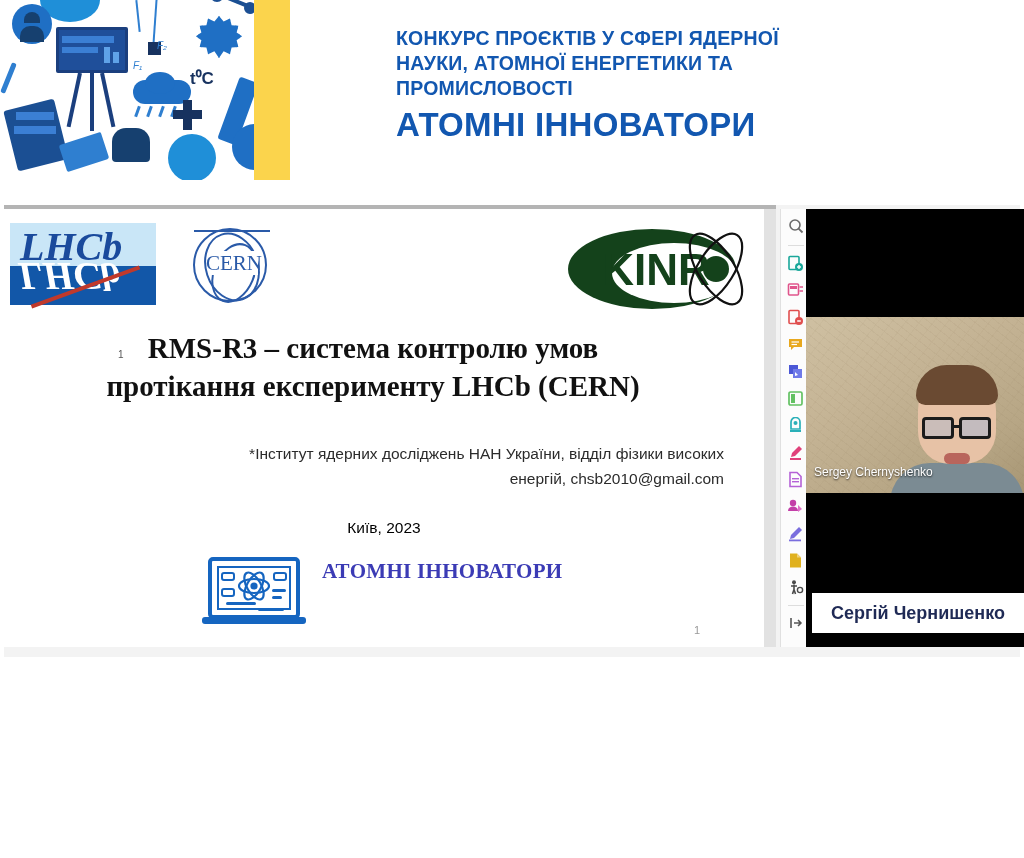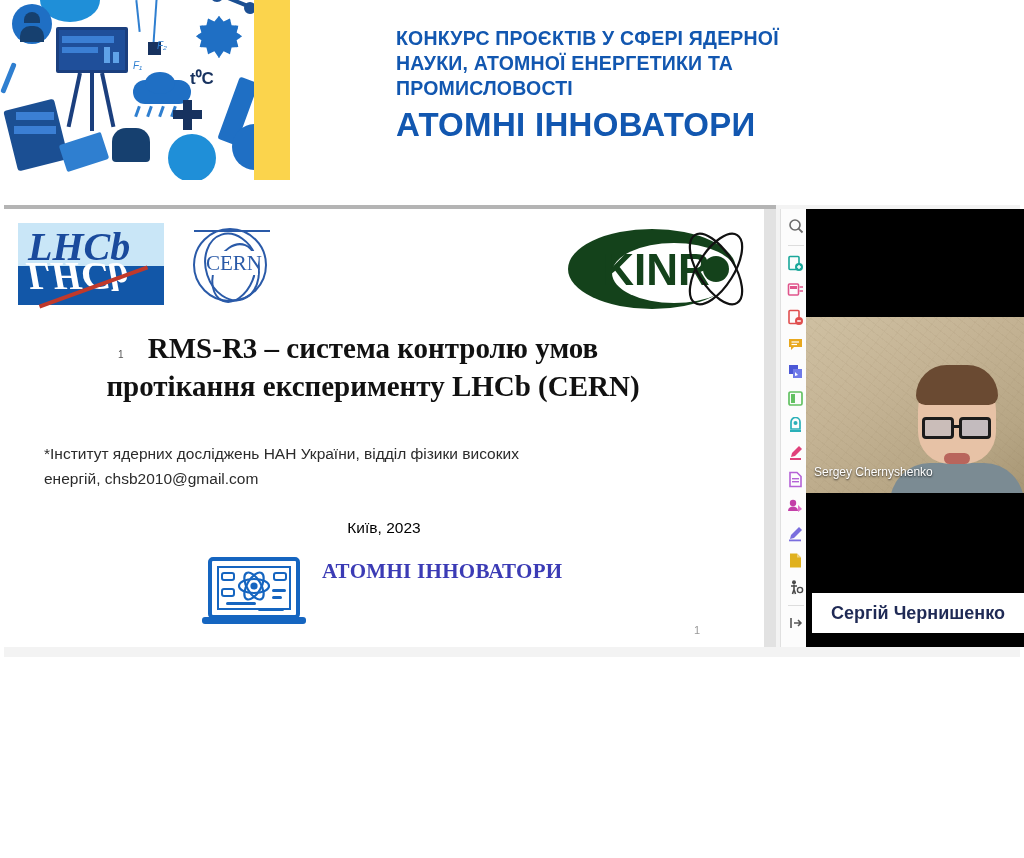--- a/index.html
+++ b/index.html
@@ -76,42 +76,42 @@
     position:absolute; left:4px; top:205px; width:1016px; height:452px;
     background:#f3f3f3;
   }
   .viewer-topline{position:absolute; left:0; top:0; width:772px; height:4px; background:#b4b4b4;}
   .slide {
     position:absolute; left:0px; top:4px; width:760px; height:438px;
     background:#ffffff; overflow:hidden;
   }
   .slide-shadow{position:absolute; left:760px; top:4px; width:12px; height:438px; background:#e2e2e2;}
 
-  .lhcb-logo{position:absolute; left:14px; top:14px; width:132px; height:82px;}
+  .lhcb-logo{position:absolute; left:6px; top:14px; width:132px; height:82px;}
   .lhcb-top{position:absolute; left:0; top:0; width:146px; height:43px; background:#c9e6f7;}
   .lhcb-bot{position:absolute; left:0; top:43px; width:146px; height:39px; background:#1257a8;}
   .lhcb-t1{position:absolute; left:10px; top:0px; font:italic bold 40px "Liberation Serif", serif; color:#1a4a9c;}
   .lhcb-t2{position:absolute; left:8px; top:30px; font:italic bold 40px "Liberation Serif", serif; color:#ffffff; transform:scaleY(-1);}
   .lhcb-strike{position:absolute; left:18px; top:62px; width:115px; height:4px; background:#c0392b; transform:rotate(-20deg);}
 
   .cern-logo{position:absolute; left:180px; top:12px; width:100px; height:100px;}
   .kinr-logo{position:absolute; left:560px; top:14px; width:200px; height:96px;}
 
   .slide-title{
     position:absolute; left:29px; top:120px; width:680px;
     text-align:center; font-family:"Liberation Serif", serif;
     font-weight:bold; font-size:29px; line-height:38px; color:#111;
   }
   .slide-sup{position:absolute; left:114px; top:140px; font-size:10px; color:#555;}
   .slide-speaker{
     position:absolute; left:40px; top:200px; width:680px; text-align:center;
     font-size:16.5px; color:#2b2b2b;
   }
   .slide-affil{
-    position:absolute; left:40px; top:232px; width:680px; text-align:left;
+    position:absolute; left:40px; top:232px; width:680px; text-align:right;
     font-size:15.5px; line-height:25px; color:#2b2b2b;
   }
   .slide-city{
     position:absolute; left:40px; top:310px; width:680px; text-align:center;
     font-size:15.5px; color:#000000;
   }
   .slide-footer-logo{position:absolute; left:196px; top:340px; width:370px; height:86px;}
   .sfl-icon{position:absolute; left:0; top:6px; width:110px; height:76px;}
   .sfl-title{position:absolute; left:122px; top:10px; font-size:21px; font-weight:bold; color:#3b3bb5; letter-spacing:0.3px; font-family:"Liberation Serif",serif;}
   .sfl-sub{position:absolute; left:122px; top:40px; font-size:11.5px; font-weight:bold; line-height:16px; color:#15489c; font-family:"Liberation Serif",serif;}

